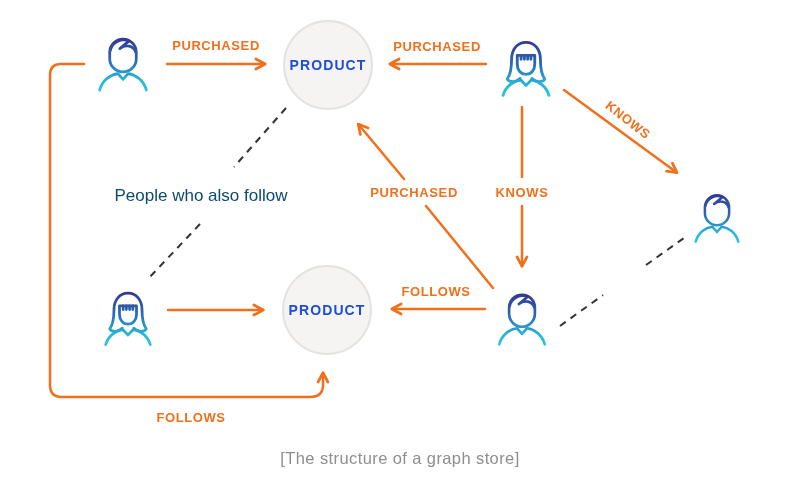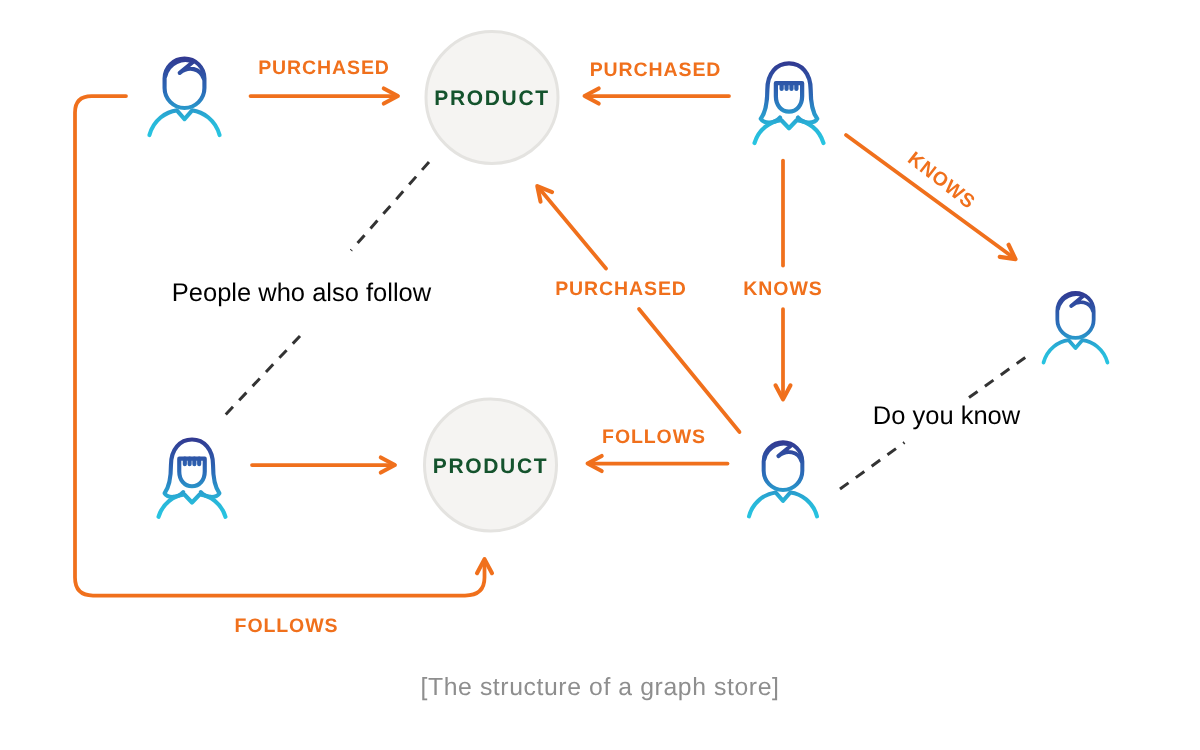--- a/index.html
+++ b/index.html
@@ -38,21 +38,21 @@
     position: absolute;
     width: 90px; height: 90px;
     border-radius: 50%;
     background: #f5f4f2;
     border: 2px solid #e4e3e0;
     display: flex;
     align-items: center;
     justify-content: center;
   }
   .product-node span {
-    color: #14532d;
+    color: #1d4ed8;
     font-weight: bold;
     font-size: 14px;
     letter-spacing: 1.1px;
   }
 
   .person { position: absolute; }
 
   .edge-label {
     position: absolute;
     transform: translate(-50%, -50%);
@@ -62,21 +62,21 @@
     letter-spacing: 0.6px;
     white-space: nowrap;
   }
   .edge-label.rotated {
     transform: translate(-50%, -50%) rotate(38deg);
   }
 
   .note {
     position: absolute;
     transform: translate(-50%, -50%);
-    color: #000000;
+    color: #0c4a6e;
     font-size: 17px;
     line-height: 1.45;
     text-align: left;
     white-space: nowrap;
   }
 
   .caption {
     position: absolute;
     left: 0; right: 0;
     top: 449px;
@@ -163,17 +163,16 @@
   <div class="edge-label" style="left:437px; top:46px;">PURCHASED</div>
   <div class="edge-label rotated" style="left:628px; top:120px;">KNOWS</div>
   <div class="edge-label" style="left:522px; top:192px;">KNOWS</div>
   <div class="edge-label" style="left:414px; top:192px;">PURCHASED</div>
   <div class="edge-label" style="left:436px; top:291px;">FOLLOWS</div>
   <div class="edge-label" style="left:191px; top:417px;">FOLLOWS</div>
 
   <div class="note" style="left:201px; top:196px;">
     <div>People who also follow</div>
   </div>
-  <div class="note" style="left:631px; top:278px;">Do you know</div>
 
   <div class="caption">[The structure of a graph store]</div>
 
 </div>
 
 </body></html>

